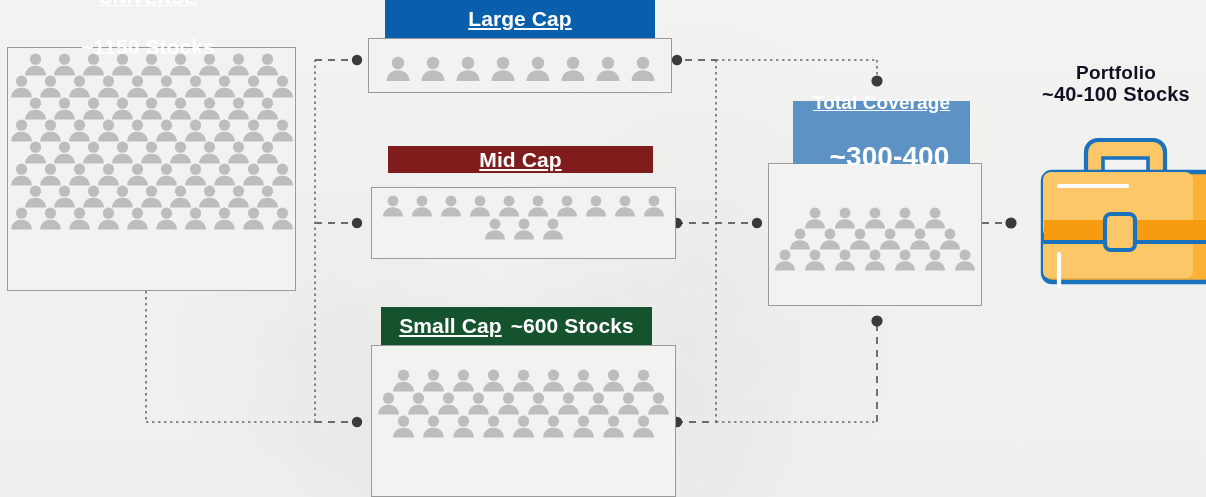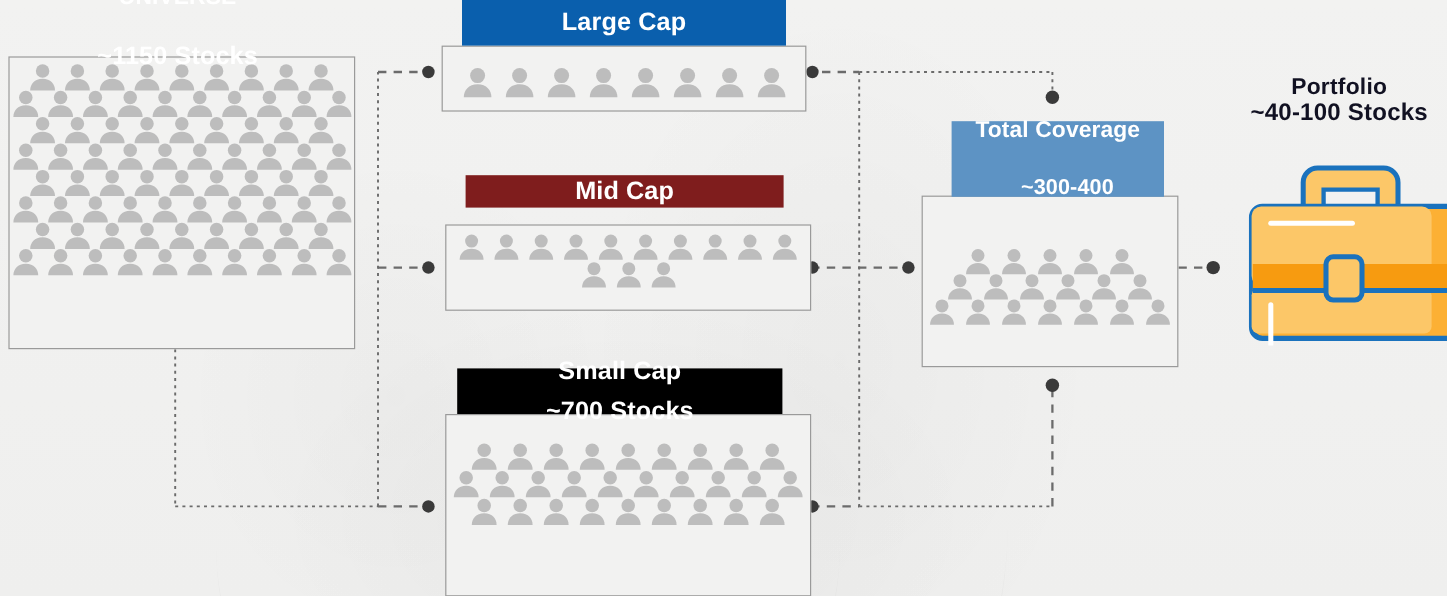--- a/index.html
+++ b/index.html
@@ -25,21 +25,21 @@
 
   .svg-layer{position:absolute;left:0;top:0;width:1206px;height:497px;}
 
   
   .panel{position:absolute;background:#f2f2f1;border:1.4px solid #9a9a9a;box-sizing:border-box;}
   .panel-inner{position:absolute;left:0;top:0;right:0;bottom:0;}
 
   
   .ribbon{position:absolute;display:flex;align-items:center;justify-content:center;
     box-sizing:border-box;color:#fff;white-space:nowrap;letter-spacing:0.1px;}
-  .ribbon .lbl{font-weight:600;}
+  .ribbon .lbl{font-weight:600;text-decoration:underline;}
   .ribbon .val{font-weight:bold;}
 
   .ribbon.stacked{flex-direction:column;line-height:1.08;gap:28px;}
 
   
   .prow{display:flex;justify-content:center;align-items:flex-end;}
 
   .person{display:block;}
 
   
@@ -645,23 +645,23 @@
             <circle cx="12" cy="6.4" r="5.0" fill="#bdbdbd"></circle>
             <path d="M12 12.2 c-6.0 0 -9.2 4.1 -9.2 8.6 L21.2 20.8 C21.2 16.3 18.0 12.2 12 12.2 Z" fill="#bdbdbd"></path>
           </svg>
           <svg class="person" width="27" height="27" viewBox="0 0 24 24" xmlns="http://www.w3.org/2000/svg">
             <circle cx="12" cy="6.4" r="5.0" fill="#bdbdbd"></circle>
             <path d="M12 12.2 c-6.0 0 -9.2 4.1 -9.2 8.6 L21.2 20.8 C21.2 16.3 18.0 12.2 12 12.2 Z" fill="#bdbdbd"></path>
           </svg>
         </div>
       </div>
   </div>
-  <div class="ribbon" style="left:381px;top:307px;width:271px;height:38px;font-size:21px;gap:9px;background:#000000;flex-direction:column;">
+  <div class="ribbon" style="left:381px;top:307px;width:271px;height:38px;font-size:21px;gap:9px;background:#14532d;">
     <span class="lbl">Small Cap</span>
-    <span class="val">~700 Stocks</span>
+    <span class="val">~600 Stocks</span>
   </div>
 
   <div class="panel" style="left:768px;top:163px;width:214px;height:143px;">
     <div class="panel-inner" id="coverage-people" style="display: flex; flex-direction: column; justify-content: center; align-items: center; padding-top: 6px; box-sizing: border-box;">
         <div class="prow" style="gap: 4px; margin-bottom: -5px;">
           <svg class="person" width="26" height="26" viewBox="0 0 24 24" xmlns="http://www.w3.org/2000/svg">
             <circle cx="12" cy="6.4" r="5.0" fill="#bdbdbd"></circle>
             <path d="M12 12.2 c-6.0 0 -9.2 4.1 -9.2 8.6 L21.2 20.8 C21.2 16.3 18.0 12.2 12 12.2 Z" fill="#bdbdbd"></path>
           </svg>
           <svg class="person" width="26" height="26" viewBox="0 0 24 24" xmlns="http://www.w3.org/2000/svg">
@@ -734,21 +734,21 @@
           </svg>
           <svg class="person" width="26" height="26" viewBox="0 0 24 24" xmlns="http://www.w3.org/2000/svg">
             <circle cx="12" cy="6.4" r="5.0" fill="#bdbdbd"></circle>
             <path d="M12 12.2 c-6.0 0 -9.2 4.1 -9.2 8.6 L21.2 20.8 C21.2 16.3 18.0 12.2 12 12.2 Z" fill="#bdbdbd"></path>
           </svg>
         </div>
       </div>
   </div>
   <div class="ribbon stacked" style="left:793px;top:101px;width:177px;height:63px;font-size:19px;background:#5d93c4;">
     <span class="lbl">Total Coverage</span>
-    <span class="val" style="font-size:18px;margin-left:16px;">~300-400</span>
+    <span class="val" style="font-size:28px;margin-left:16px;">~300-400</span>
   </div>
 
   <div class="portfolio-cap" style="left:1016px;top:62px;width:200px;">
     <div class="p1">Portfolio</div>
     <div class="p2">~40-100 Stocks</div>
   </div>
 
   <svg style="position:absolute;left:1027px;top:128px;width:182px;height:160px;" viewBox="0 0 182 160" xmlns="http://www.w3.org/2000/svg">
 
     <path d="M59 44 L59 24 a12 12 0 0 1 12 -12 L126 12 a12 12 0 0 1 12 12 L138 44" fill="#fcc768" stroke="#1a72bd" stroke-width="4.2" stroke-linejoin="round"></path>

